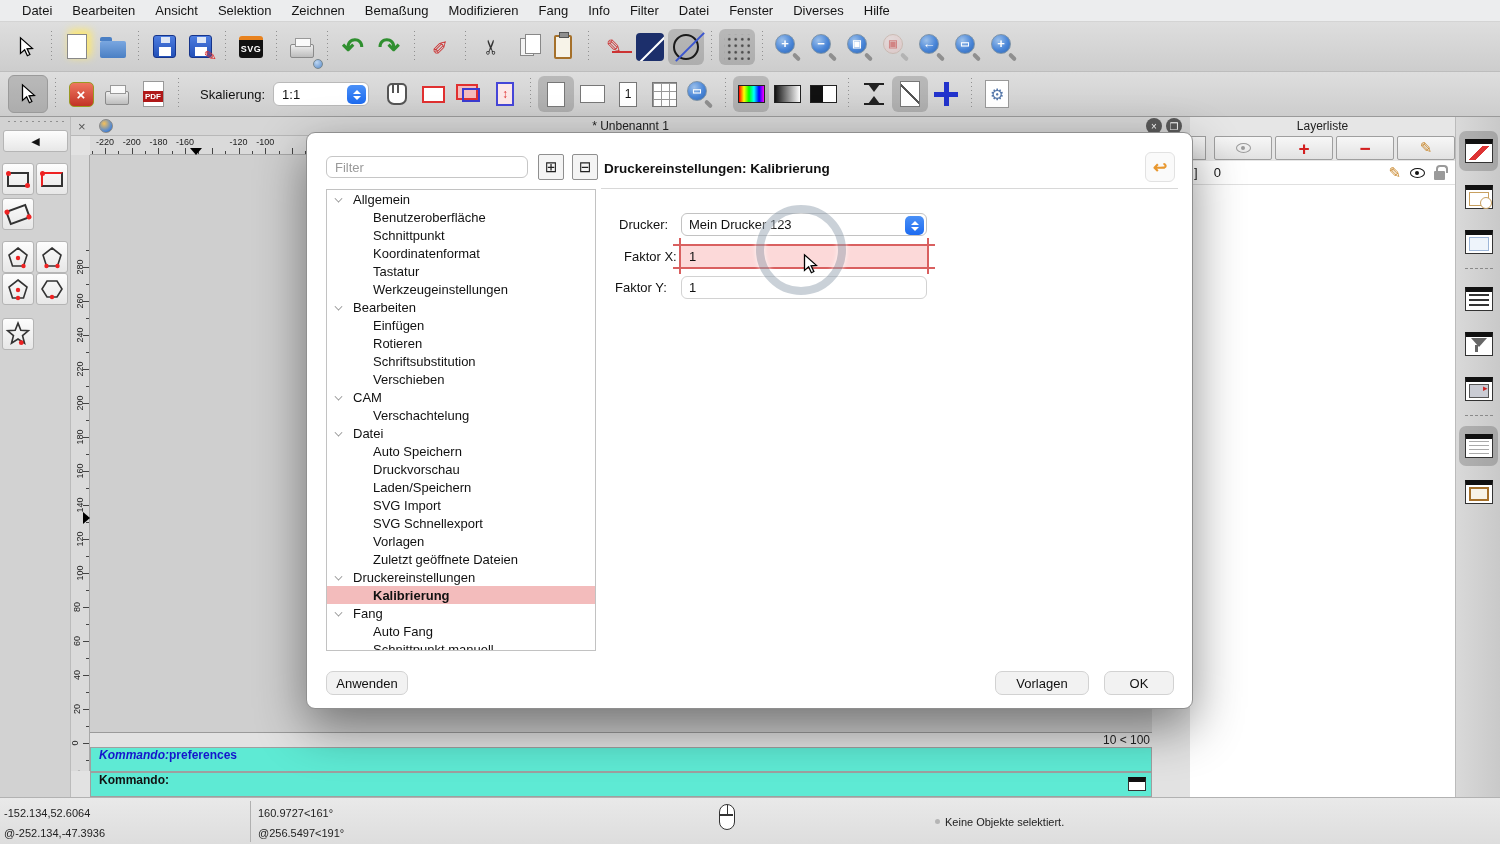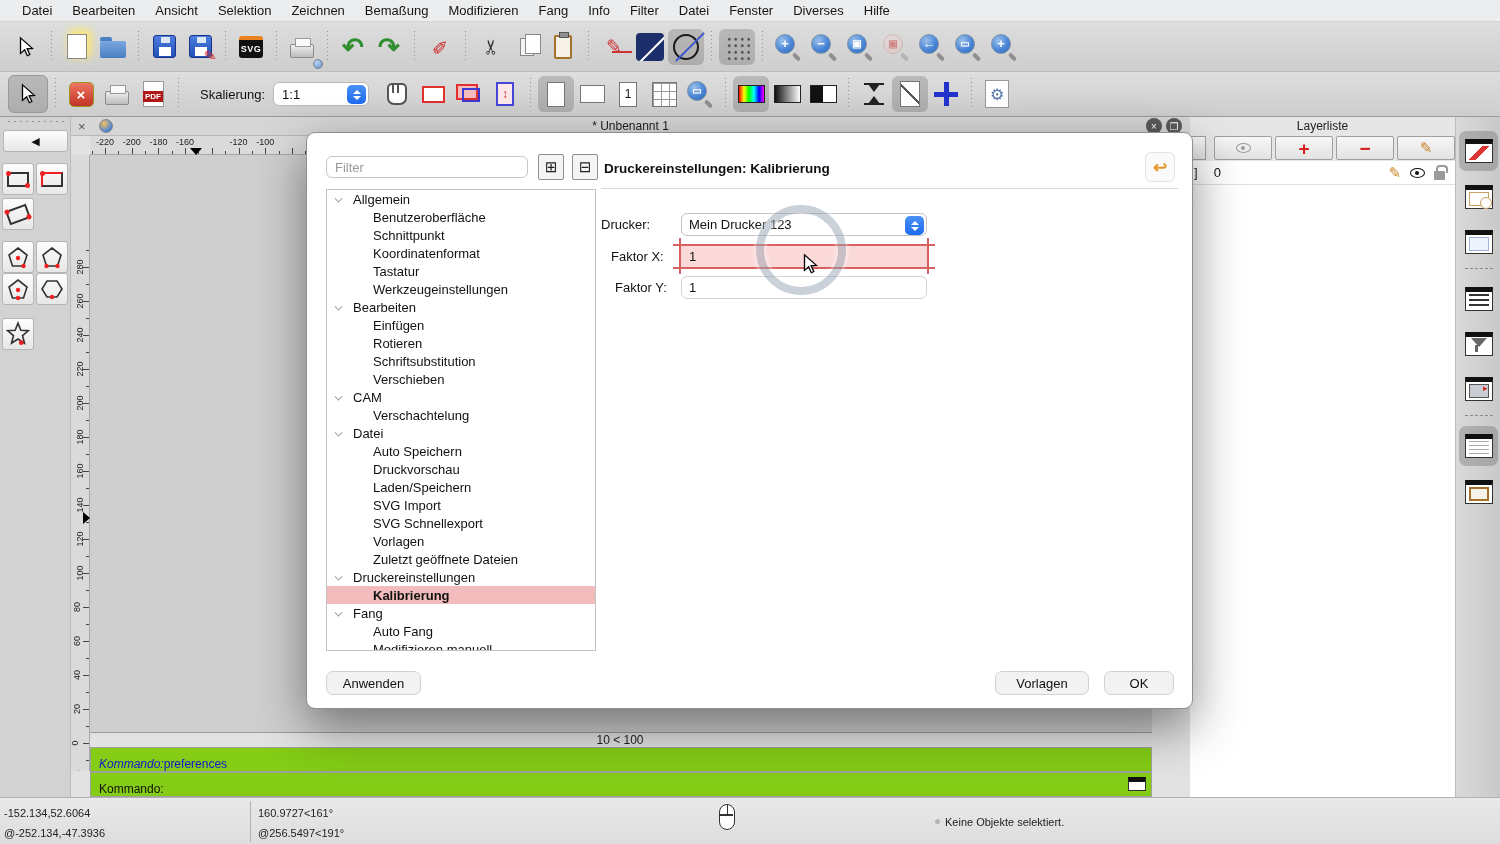--- a/index.html
+++ b/index.html
@@ -111,22 +111,22 @@
   #vruler { position:absolute; left:71px; top:38px; width:19px; height:616px; background:#dadada; border-right:1px solid #a8a8a8; overflow:hidden; }
   .hlabel { position:absolute; top:1px; transform:translateX(-50%); font-size:9px; color:#222; }
   .htick { position:absolute; bottom:0; width:1px; background:#444; }
   .vlabel { position:absolute; left:1px; transform:translateY(-50%) rotate(-90deg); font-size:9px; color:#222; }
   .vtick { position:absolute; right:0; height:1px; background:#444; }
   #hmarker { position:absolute; left:102px; top:31px; width:0; height:0; border-left:6px solid transparent; border-right:6px solid transparent; border-top:7px solid #000; }
   #vmarker { position:absolute; left:83px; top:512px; width:0; height:0; border-top:6px solid transparent; border-bottom:6px solid transparent; border-left:7px solid #000; }
 
   
   #canvas { position:absolute; left:90px; top:38px; width:1062px; height:578px; background:#cfcfcf; border-bottom:1px solid #9a9a9a; }
-  #gridinfo { position:absolute; left:90px; top:616px; width:1062px; height:13px; font-size:12px; text-align:center; padding-right:2px; color:#222; background:#e2e2e2; }
-  .cmdrow { position:absolute; left:90px; width:1062px; height:25px; background:#84cc16; border:1px solid #9f9f9f; font-size:12px; display:flex; align-items:flex-end; padding-left:8px; }
+  #gridinfo { position:absolute; left:90px; top:616px; width:1062px; height:13px; font-size:12px; text-align:right; padding-right:2px; color:#222; background:#e2e2e2; }
+  .cmdrow { position:absolute; left:90px; width:1062px; height:25px; background:#5eead4; border:1px solid #9f9f9f; font-size:12px; display:flex; align-items:flex-start; padding-left:8px;font-weight:bold; }
   #cmd-history { top:630px; color:#1515cc; }
   #cmd-history .klabel { font-style:italic; }
   #cmd-input { top:655px; color:#111; }
   #cmd-input .win-icon { position:absolute; right:5px; top:4px; width:18px; height:14px; background:#fff; border:1.5px solid #333; border-top:5px solid #111; }
 
   
   #layerpanel { position:absolute; left:1190px; top:0; width:265px; height:680px; background:#e6e6e6; }
   #layerpanel .title { text-align:center; font-size:12px; color:#222; height:19px; line-height:19px; }
   .lp-toolbar { position:absolute; left:0; top:19px; width:265px; height:25px; display:flex; gap:3px; padding-left:24px; }
   .lp-btn { width:59px; height:24px; background:linear-gradient(#f7f7f7,#e2e2e2); border:1px solid #9f9f9f; border-radius:2px; display:flex; align-items:center; justify-content:center; }
@@ -186,21 +186,21 @@
   .tree-row.lv0 { padding-left:26px; } .tree-row.lv1 { padding-left:46px; }
   .tree-row.selected { background:#f3bcbc; font-weight:bold; }
   .chev { position:absolute; left:8px; top:5px; width:7px; height:7px; border-right:1.6px solid #8a8a8a; border-bottom:1.6px solid #8a8a8a; transform:rotate(45deg) scale(.8); }
   .fieldrow-label { position:absolute; width:66px; text-align:left; font-size:13px; }
   .dlg-field { position:absolute; left:374px; width:246px; height:23px; border:1px solid #d2d2d2; border-radius:6px; background:#fff; font-size:13px; display:flex; align-items:center; padding-left:7px; }
   #drucker-select { border-color:#c2c2c2; }
   #faktorx-field { background:#fcd9d9; border-color:transparent; border-radius:0; }
   .redline-h { position:absolute; left:366px; width:262px; height:1.6px; background:#d96060; z-index:55; }
   .redline-v { position:absolute; width:1.6px; height:36px; background:#d96060; z-index:55; }
   #dlg-buttons button { position:absolute; height:24px; border:1px solid #d2d2d2; border-radius:7px; background:#f2f2f2; font-size:13px; font-family:"Liberation Sans",sans-serif; color:#111; }
-  #btn-apply { left:19px; top:538px; width:95px; }
+  #btn-apply { left:19px; top:538px; width:82px; }
   #btn-cancel { left:688px; top:538px; width:94px; }
   #btn-ok { left:797px; top:538px; width:70px; }
   #annot-circle { position:absolute; left:449px; top:72px; width:90px; height:90px; border-radius:50%; border:8px solid rgba(150,163,177,.5); box-shadow:0 0 5px rgba(255,255,255,.8), inset 0 0 5px rgba(255,255,255,.8); z-index:60; pointer-events:none; }
   #dlg-cursor { position:absolute; left:492px; top:120px; z-index:70; }
 </style>
 </head>
 <body>
 
 <div id="menubar">
     <span class="menu-item">Datei</span>
@@ -743,34 +743,34 @@
         <span>Kalibrierung</span>
       </div>
       <div class="tree-row lv0">
         <span class="chev"></span>
         <span>Fang</span>
       </div>
       <div class="tree-row lv1">
         <span>Auto Fang</span>
       </div>
       <div class="tree-row lv1">
-        <span>Modifizieren manuell</span>
-      </div>
-    </div>
-
-  <span class="fieldrow-label" style="left:294px;top:84px">Drucker:</span>
+        <span>Schnittpunkt manuell</span>
+      </div>
+    </div>
+
+  <span class="fieldrow-label" style="left:312px;top:84px">Drucker:</span>
   <div id="drucker-select" class="dlg-field" style="top:80px">
     <span>Mein Drucker 123</span>
     <div class="stepper">
         <i class="up"></i>
         <i class="dn"></i>
       </div>
   </div>
 
-  <span class="fieldrow-label" style="left:304px;top:116px">Faktor X:</span>
+  <span class="fieldrow-label" style="left:317px;top:116px">Faktor X:</span>
   <div id="faktorx-field" class="dlg-field" style="top:112px">
     <span>1</span>
   </div>
   <div class="redline-h" style="top:111px"></div>
   <div class="redline-h" style="top:134px"></div>
   <div class="redline-v" style="left:372px;top:105px"></div>
   <div class="redline-v" style="left:620px;top:105px"></div>
 
   <span class="fieldrow-label" style="left:308px;top:147px">Faktor Y:</span>
   <div class="dlg-field" style="top:143px">

